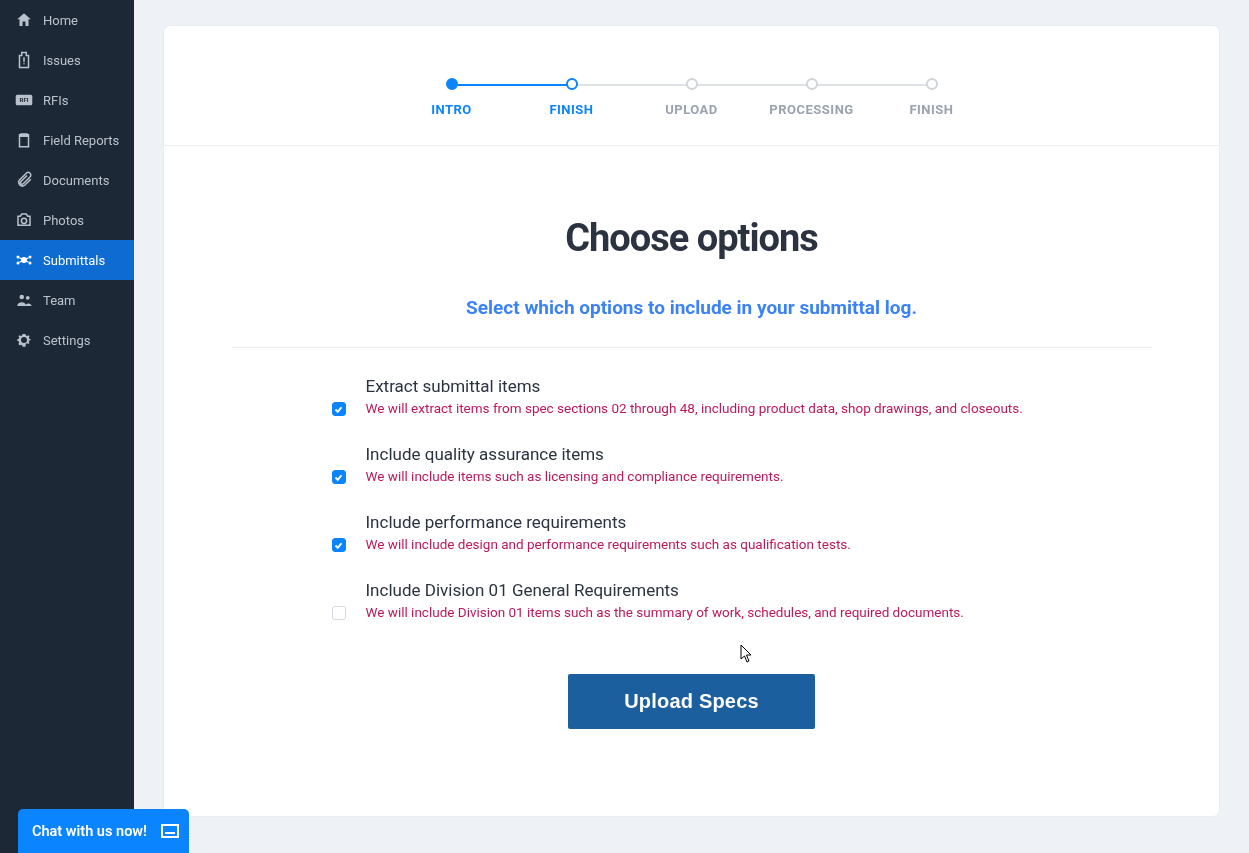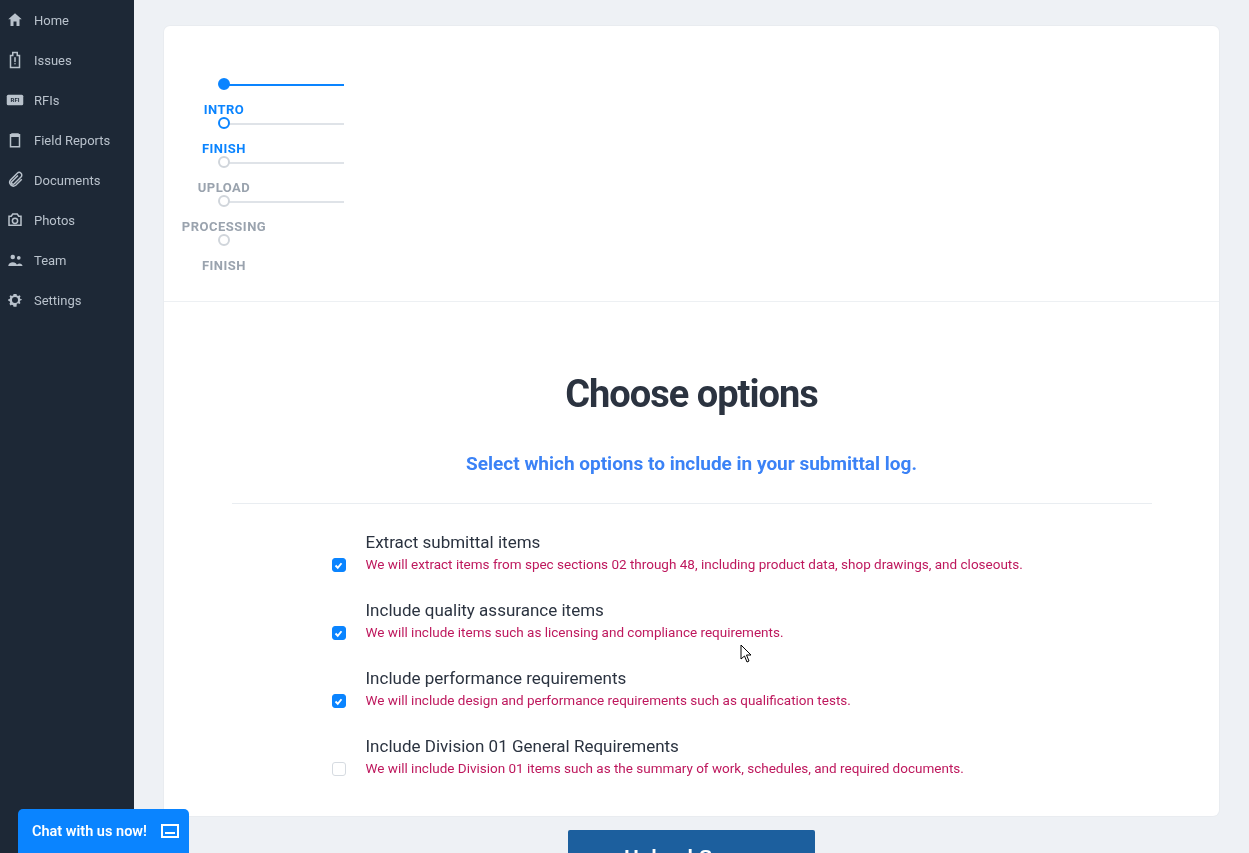--- a/index.html
+++ b/index.html
@@ -20,21 +20,21 @@
     left: 0; top: 0;
     width: 134px;
     height: 100%;
     background: #1d2836;
     padding-top: 0;
   }
   .sidebar-item {
     display: flex;
     align-items: center;
     height: 40px;
-    padding-left: 4px;
+    padding-left: 13px;
     color: #b9c2cc;
     font-size: 13px;
     cursor: pointer;
   }
   .sidebar-item.active {
     background: #0d6bd1;
     color: #fff;
   }
   .sidebar-item .icon {
     width: 22px;
@@ -62,21 +62,20 @@
     box-shadow: 0 0 0 1px rgba(0,0,0,0.02);
   }
 
   
   .stepper {
     display: flex;
     justify-content: center;
     align-items: flex-start;
     padding: 52px 0 28px 0;
     border-bottom: 1px solid #edf0f3;
-    flex-direction: column;
   }
   .step {
     display: flex;
     flex-direction: column;
     align-items: center;
     width: 120px;
     position: relative;
   }
   .step-dot {
     width: 12px; height: 12px;
@@ -282,20 +281,33 @@
   <div class="sidebar-item">
     <span class="icon">
       <svg viewBox="0 0 24 24">
           <path d="M4 7h3l2-3h6l2 3h3v12H4z" fill="none" stroke="currentColor" stroke-width="2"></path>
           <circle cx="12" cy="13" r="3.5" fill="none" stroke="currentColor" stroke-width="2"></circle>
         </svg>
     </span>
     <span>Photos</span>
   </div>
 
+  <div class="sidebar-item active">
+    <span class="icon">
+      <svg viewBox="0 0 24 24">
+          <circle cx="12" cy="12" r="4" fill="currentColor"></circle>
+          <circle cx="4" cy="8" r="2" fill="currentColor"></circle>
+          <circle cx="20" cy="8" r="2" fill="currentColor"></circle>
+          <circle cx="4" cy="16" r="2" fill="currentColor"></circle>
+          <circle cx="20" cy="16" r="2" fill="currentColor"></circle>
+          <path d="M6 9l4 2M18 9l-4 2M6 15l4-2M18 15l-4-2" stroke="currentColor" stroke-width="1.5"></path>
+        </svg>
+    </span>
+    <span>Submittals</span>
+  </div>
 
   <div class="sidebar-item">
     <span class="icon">
       <svg viewBox="0 0 24 24">
           <circle cx="9" cy="8" r="3" fill="currentColor"></circle>
           <circle cx="17" cy="9" r="2.5" fill="currentColor"></circle>
           <path d="M3 20c0-3 3-5 6-5s6 2 6 5M14 20c0-2 2-3.5 4-3.5s4 1.5 4 3.5" fill="currentColor"></path>
         </svg>
     </span>
     <span>Team</span>

